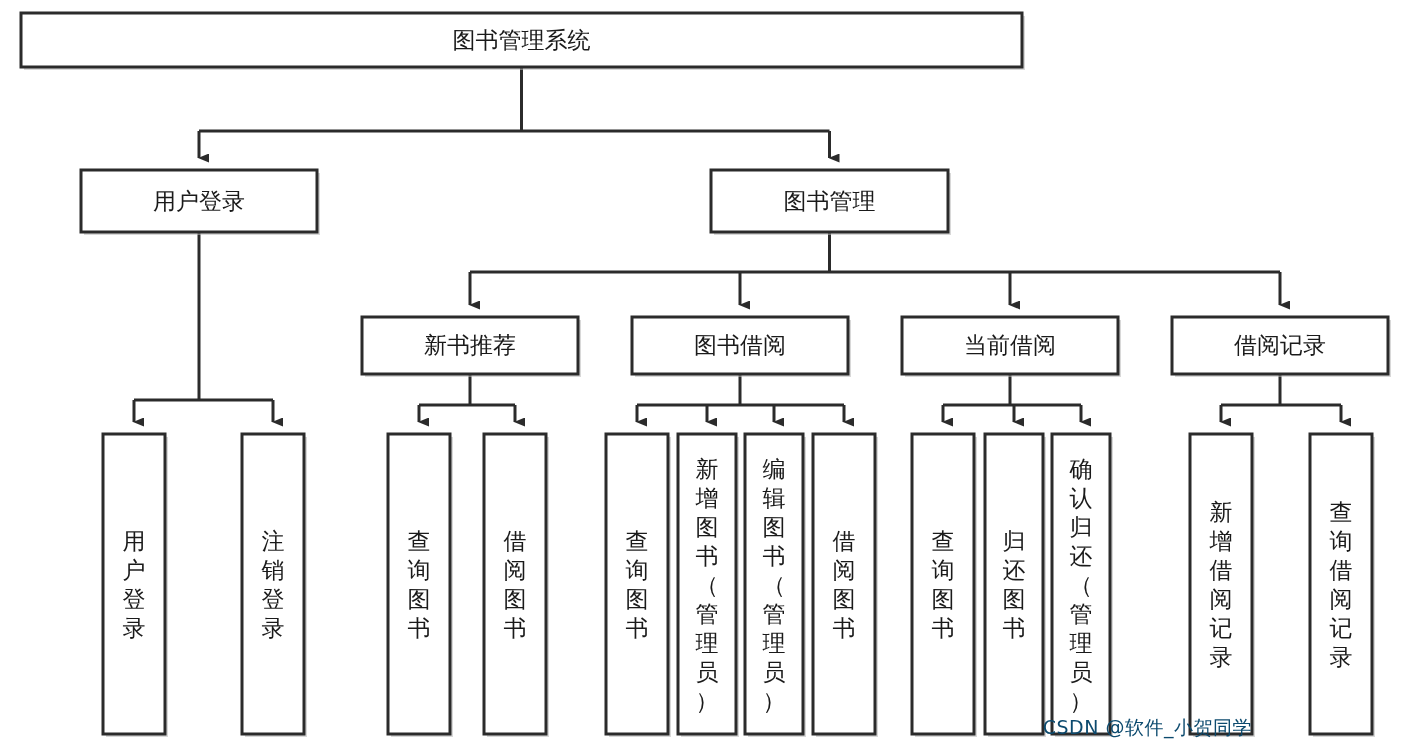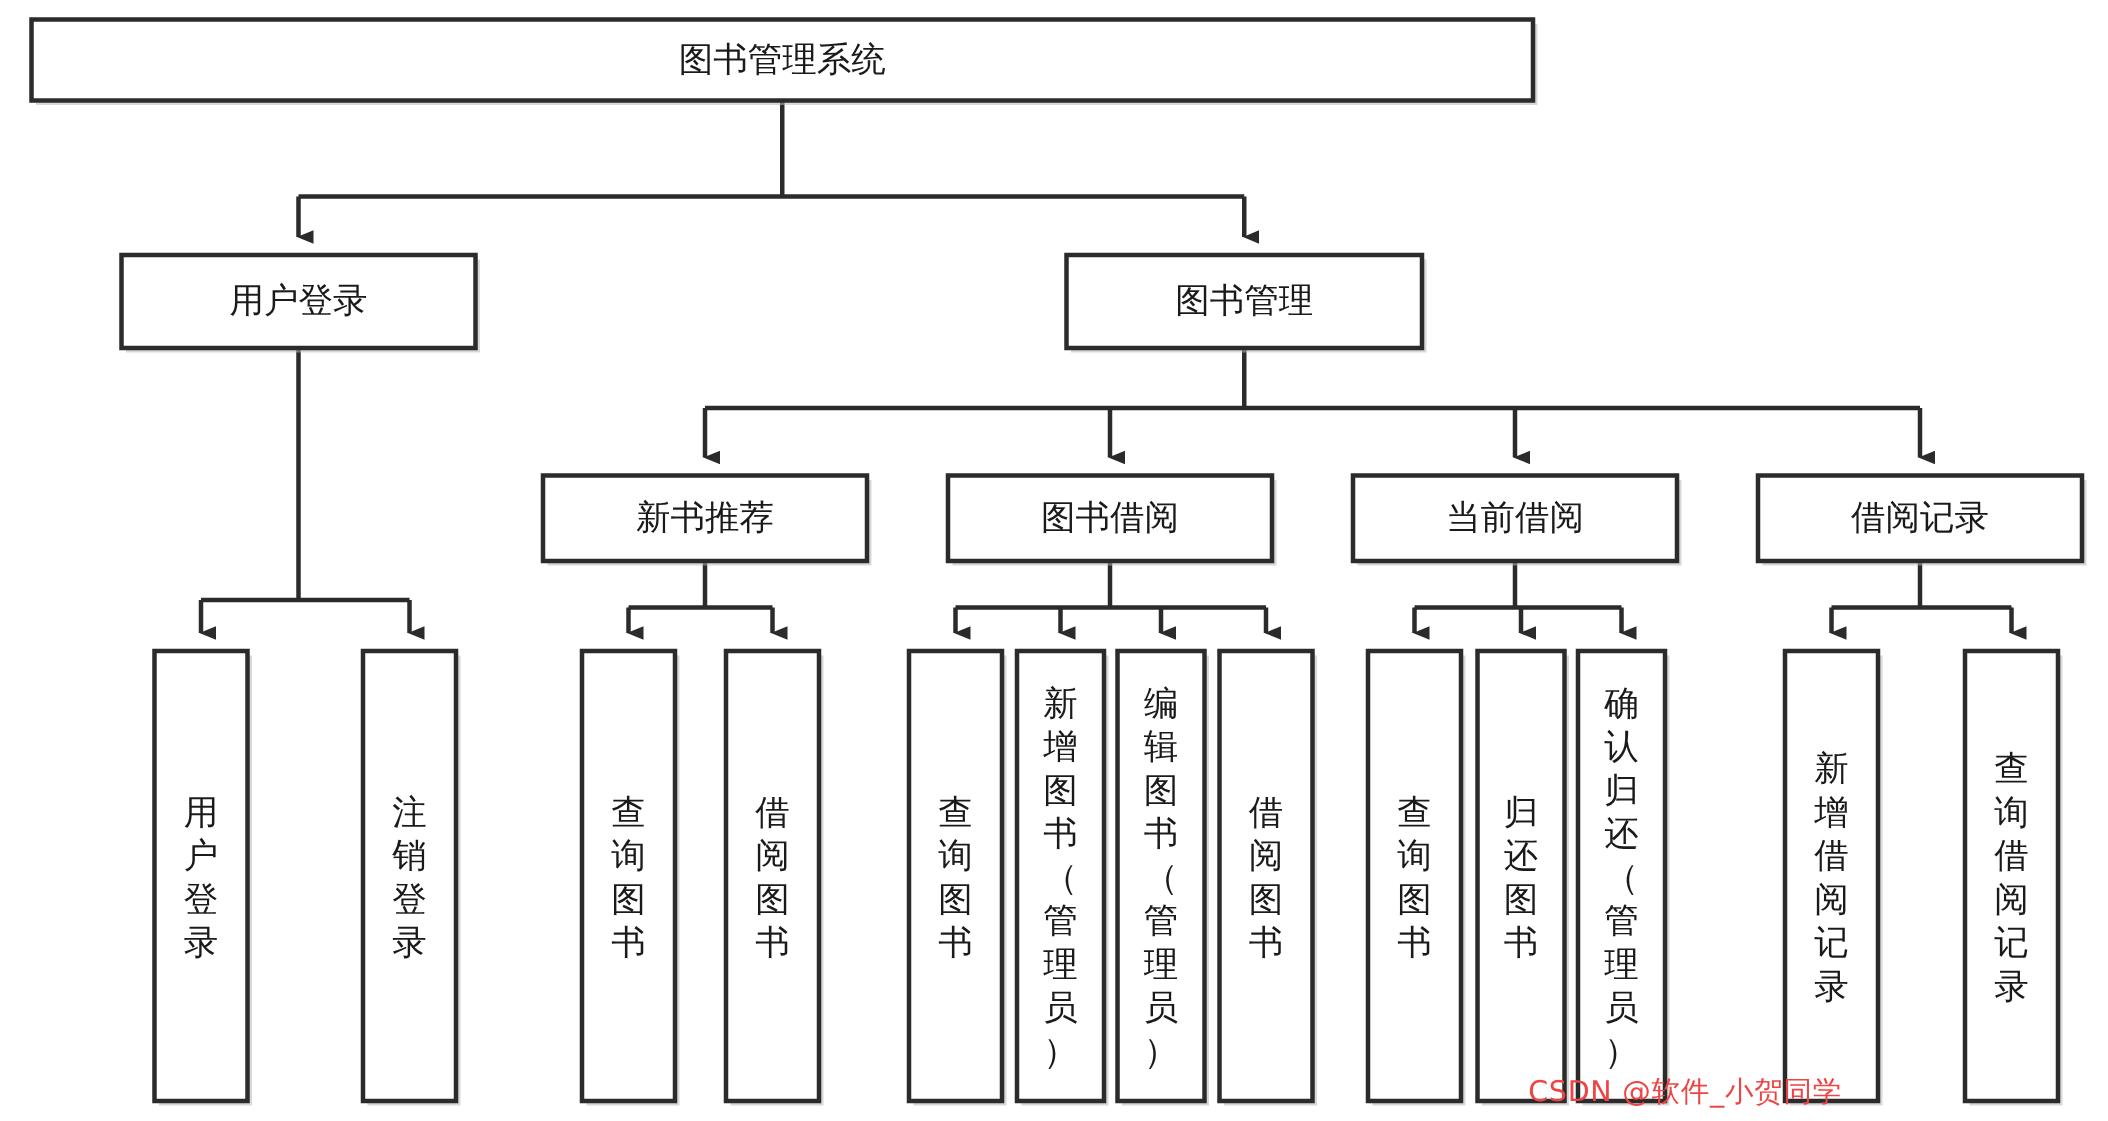--- a/index.html
+++ b/index.html
@@ -12,20 +12,21 @@
     width: 1405px;
     height: 747px;
     overflow: hidden;
     font-family: "DejaVu Sans", "Liberation Sans", sans-serif;
   }
   #diagram-root {
     position: relative;
     width: 1236px;
     height: 747px;
     background: #ffffff;
+    padding-left: 24px;
   }
   svg#flow-svg {
     position: absolute;
     left: 0;
     top: 0;
     width: 1405px;
     height: 747px;
     display: block;
   }
   .node-rect {
@@ -55,21 +56,21 @@
     font-size: 23px;
     fill: #1a1a1a;
     text-anchor: middle;
   }
   .watermark-text {
     position: absolute;
     right: 8px;
     bottom: 6px;
     font-family: "DejaVu Sans", "Liberation Sans", sans-serif;
     font-size: 19px;
-    color: #ef4444;
+    color: #0c4a6e;
     white-space: nowrap;
     letter-spacing: 0.5px;
     user-select: none;
   }
 </style>
 </head>
 <body>
 
 <div id="diagram-root">
   <svg id="flow-svg" viewBox="0 0 1405 747">

